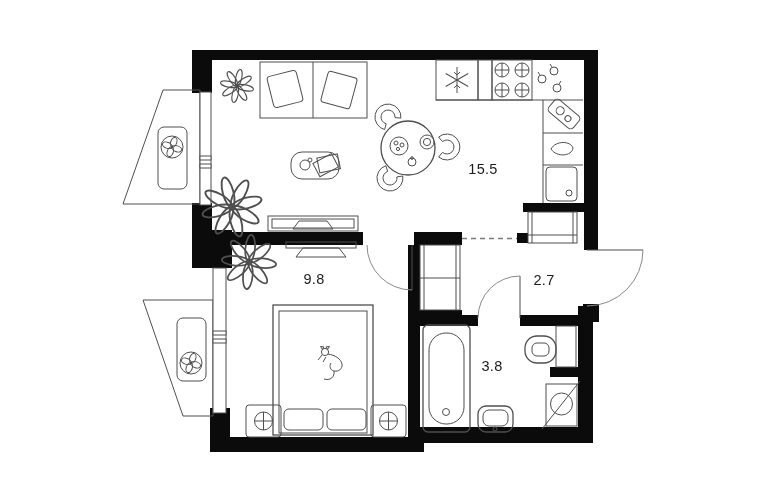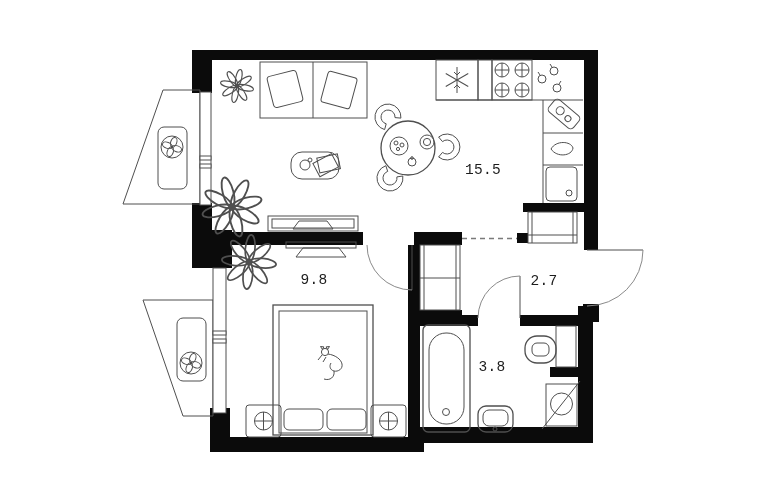--- a/index.html
+++ b/index.html
@@ -1,17 +1,17 @@
 <!DOCTYPE html>
 <html><head>
 <meta charset="utf-8">
 <style>
   html,body{margin:0;padding:0;background:#ffffff;}
   .plan{width:770px;height:500px;position:relative;background:#ffffff;overflow:hidden;
-        font-family:Liberation Mono, monospace;}
+        font-family:Liberation Sans, sans-serif;}
   svg{display:block;}
   .walls{fill:#0b0b0b;stroke:none;}
   .ln{fill:none;stroke:#4f4f4f;stroke-width:1;}
   .ln2{fill:none;stroke:#4f4f4f;stroke-width:1.3;}
   .lnw{fill:#ffffff;stroke:#4f4f4f;stroke-width:1;}
   .arc{fill:none;stroke:#8a8a8a;stroke-width:1;}
   .dash{fill:none;stroke:#7a7a7a;stroke-width:1.4;stroke-dasharray:5 4;}
   .lbl{fill:#1c1c1c;font-size:14.5px;font-weight:400;letter-spacing:.3px;text-anchor:middle;}
   .petal{fill:none;stroke:#4f4f4f;stroke-width:1;}
 </style>

